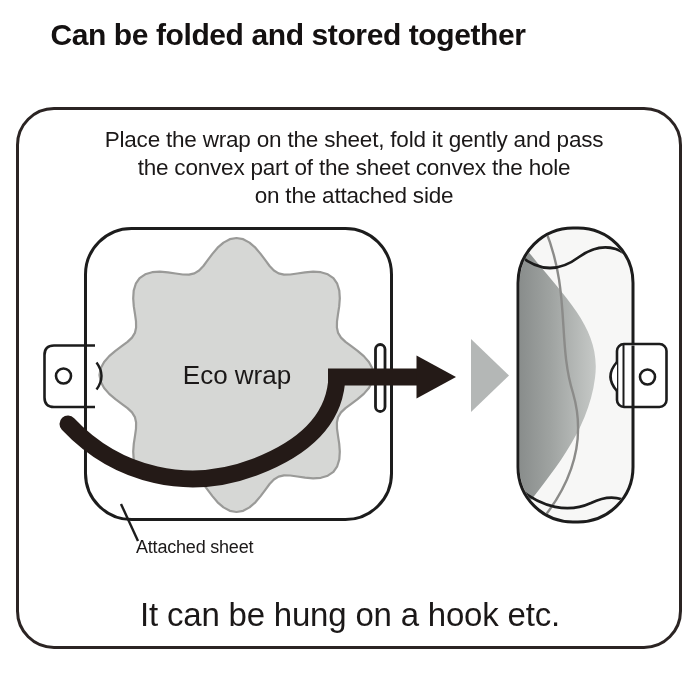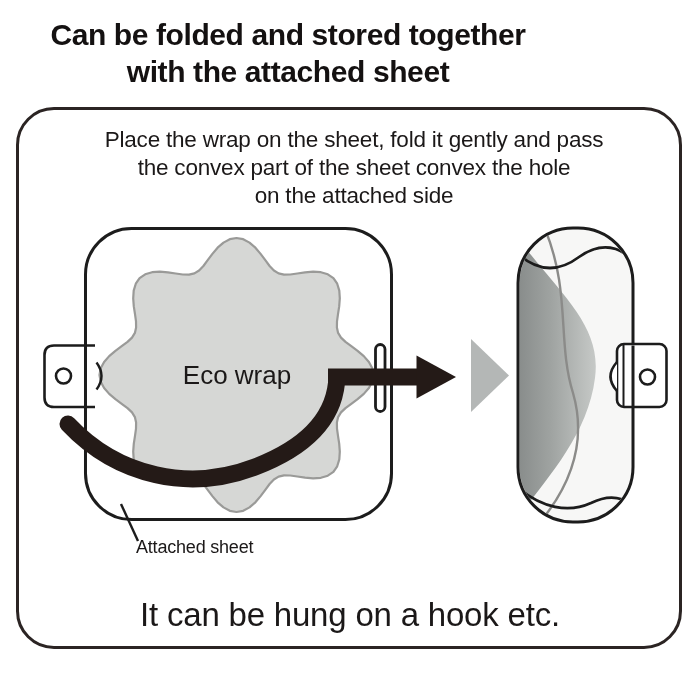--- a/index.html
+++ b/index.html
@@ -29,21 +29,20 @@
     font-size:33px;color:#1b1818;letter-spacing:-0.2px;
   }
 </style>
 </head>
 <body>
 
 <div id="app">
 
   <div class="title">
     <div>Can be folded and stored together</div>
-    <div>with the attached sheet</div>
   </div>
 
   <div class="panel"></div>
 
   <div class="instruction">
     <div>Place the wrap on the sheet, fold it gently and pass</div>
     <div>the convex part of the sheet convex the hole</div>
     <div>on the attached side</div>
   </div>
 

